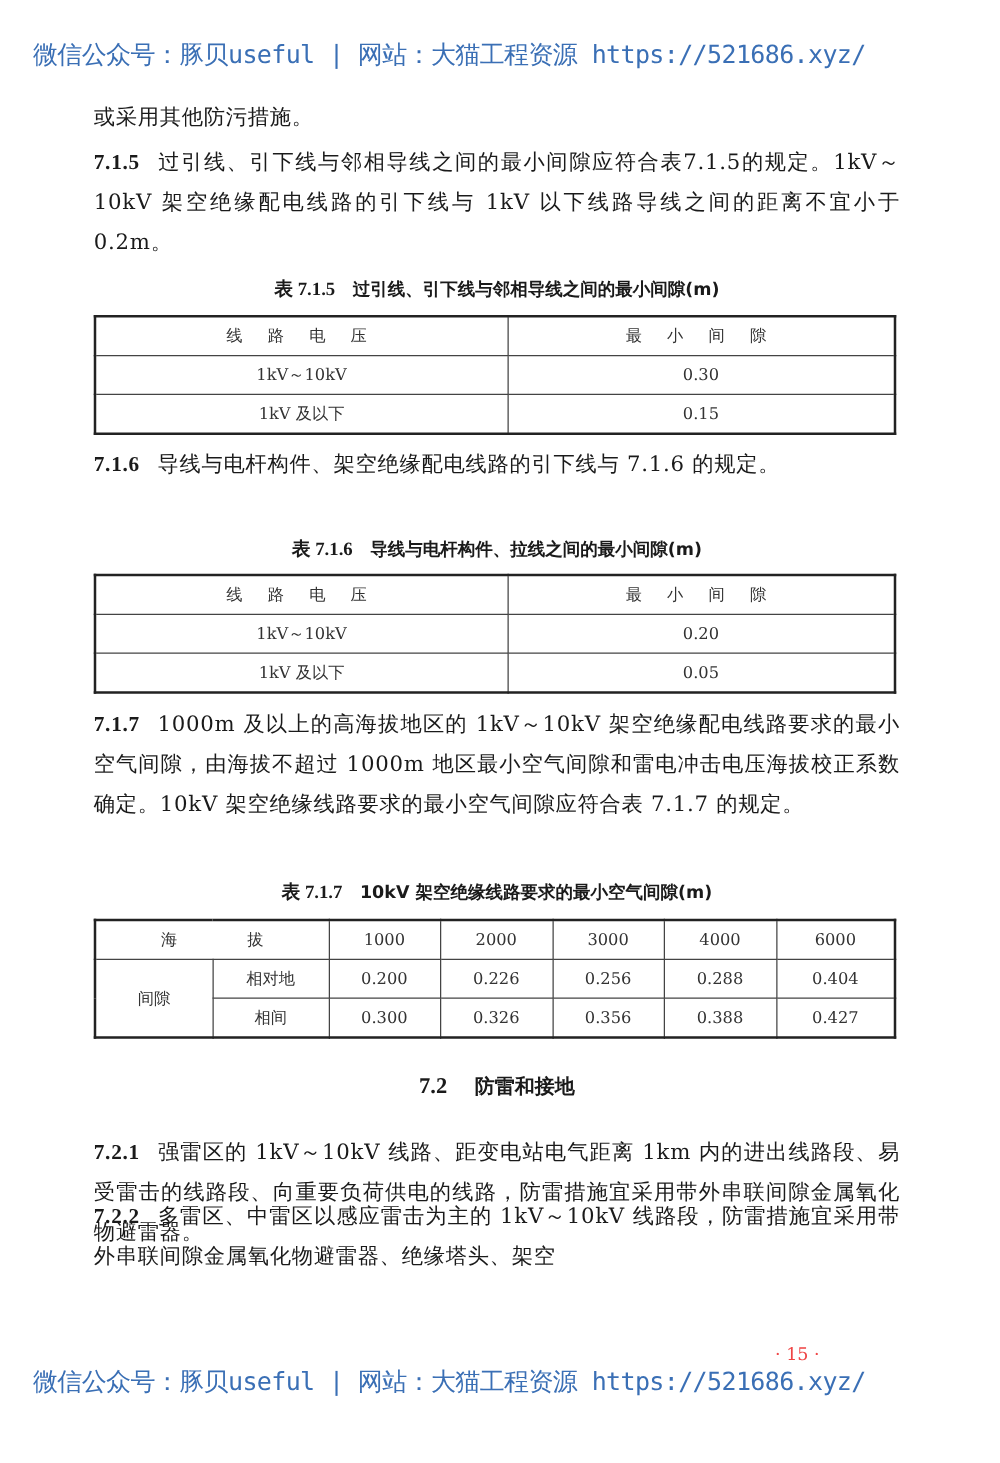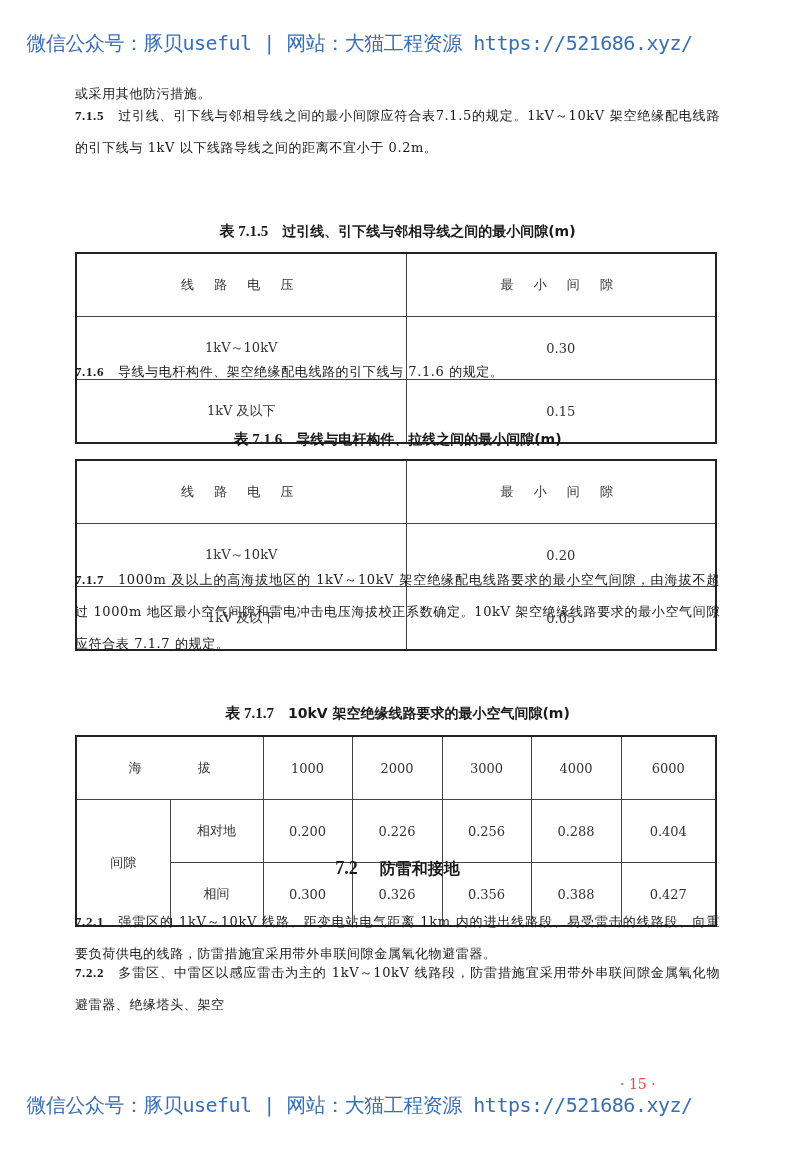--- a/index.html
+++ b/index.html
@@ -10,56 +10,56 @@
   }
   .wm {
     position: absolute; left: 0; width: 719px; text-align: center;
     font-family: "DejaVu Sans Mono", "Liberation Mono", monospace;
     color: #3a6fb5; font-size: 20px; letter-spacing: -0.5px; white-space: nowrap;
   }
   .wm-top { top: 30px; }
   .wm-bot { top: 1092px; }
   .para {
     position: absolute; left: 75px; width: 645px;
-    font-size: 13px; line-height: 32px; letter-spacing: 0.6px;
+    font-size: 17px; line-height: 32px; letter-spacing: 0.6px;
     text-align: justify; text-align-last: left;
   }
   .para .num { font-weight: bold; font-family: "Liberation Serif", serif; margin-right: 14px; }
   .caption {
     position: absolute; left: 75px; width: 645px; text-align: center;
     font-family: "DejaVu Sans", sans-serif; font-weight: bold; font-size: 14px;
   }
   .caption .num { margin-right: 14px; font-family: "Liberation Serif", serif; font-size: 15px; }
   table.t {
     position: absolute; left: 75px; width: 642px;
     border-collapse: collapse; border: 2px solid #222;
     font-size: 13px; table-layout: fixed;
   }
   table.t td {
-    border: 1px solid #444; text-align: center; height: 30px; padding: 16px;
+    border: 1px solid #444; text-align: center; height: 30px; padding: 0;
     color: #333;
   }
   .hdr-spaced { letter-spacing: 8px; }
   .section-title {
     position: absolute; left: 75px; width: 645px; text-align: center;
     font-family: "DejaVu Sans", sans-serif; font-weight: bold; font-size: 16px;
   }
   .section-title .num { margin-right: 22px; font-family: "Liberation Serif", serif; font-size: 18px; text-align: center; }
   .page-num {
     position: absolute; top: 1076px; left: 620px; font-size: 14px; color: #ef4444;
   }
 </style>
 </head>
 <body>
 
 <div class="wm wm-top">微信公众号：豚贝useful | 网站：大猫工程资源 https://521686.xyz/</div>
 
 <div class="para" style="top:78px;">或采用其他防污措施。</div>
 
-<div class="para" style="top:100px;">
+<div class="para" style="top:114px;">
   <span class="num">7.1.5</span><span>过引线、引下线与邻相导线之间的最小间隙应符合表7.1.5的规定。1kV～10kV 架空绝缘配电线路的引下线与 1kV 以下线路导线之间的距离不宜小于 0.2m。</span>
 </div>
 
 <div class="caption" style="top:222px;">
   <span class="num">表 7.1.5</span><span>过引线、引下线与邻相导线之间的最小间隙(m)</span>
 </div>
 
 <table class="t" style="top:252px;">
   <colgroup>
       <col style="width:330px">

